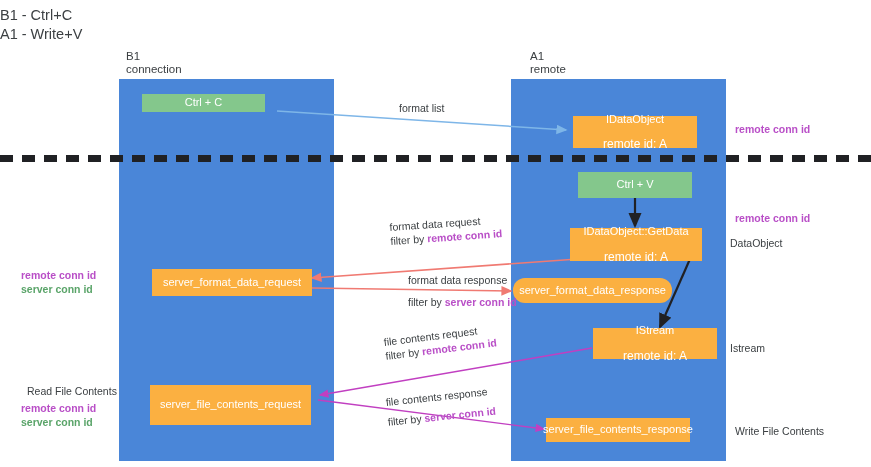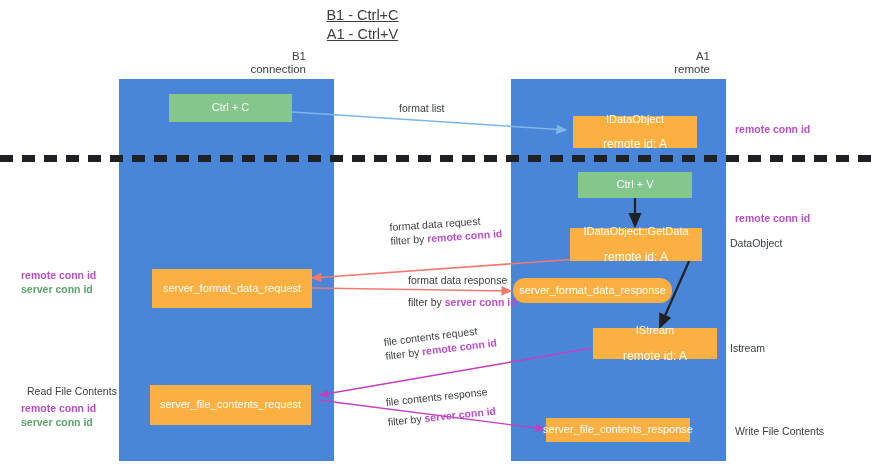--- a/index.html
+++ b/index.html
@@ -16,30 +16,29 @@
     height: 467px;
     background: #ffffff;
     overflow: hidden;
   }
   
   .title {
     position: absolute;
     left: 0;
     top: 6px;
     width: 725px;
-    text-align: center;
+    text-align: left;
     font-size: 14.5px;
     color: #3c4043;
     line-height: 19px;
-    text-decoration: underline;
   }
   
   .col-head {
     position: absolute;
-    text-align: right;
+    text-align: left;
     font-size: 11.5px;
     color: #3c4043;
     line-height: 13px;
     width: 180px;
   }
   
   .lane {
     position: absolute;
     background: #4a86d8;
   }
@@ -89,21 +88,21 @@
     pointer-events: none;
   }
 </style>
 </head>
 <body>
 
 <div id="canvas">
 
   <div class="title">
     <div>B1 - Ctrl+C</div>
-    <div>A1 - Ctrl+V</div>
+    <div>A1 - Write+V</div>
   </div>
 
   <div class="col-head" style="left:126px; top:50px;">
     <div>B1</div>
     <div>connection</div>
   </div>
   <div class="col-head" style="left:530px; top:50px;">
     <div>A1</div>
     <div>remote</div>
   </div>
@@ -139,39 +138,39 @@
 
     <path d="M592,348 L320,395" stroke="#c13fc1" stroke-width="1.4" fill="none" marker-end="url(#ah-magenta)"></path>
 
     <path d="M318,400 L544,429" stroke="#c13fc1" stroke-width="1.4" fill="none" marker-end="url(#ah-magenta)"></path>
 
     <path d="M672,307 L700,352" stroke="#202124" stroke-width="2.2" fill="none" opacity="0"></path>
 
     <line x1="0" y1="158.5" x2="871" y2="158.5" stroke="#202124" stroke-width="7" stroke-dasharray="13 9"></line>
   </svg>
 
-  <div class="box green" style="left:169px; top:94px; width:123px; height:28px;">
+  <div class="box green" style="left:142px; top:94px; width:123px; height:18px;">
     <div>Ctrl + C</div>
   </div>
 
   <div class="box orange" style="left:573px; top:116px; width:124px; height:32px;">
     <div>IDataObject</div>
     <div class="l2">remote id: A</div>
   </div>
 
   <div class="box green" style="left:578px; top:172px; width:114px; height:26px;text-align:center;">
     <div>Ctrl + V</div>
   </div>
 
   <div class="box orange" style="left:570px; top:228px; width:132px; height:33px;">
     <div>IDataObject::GetData</div>
     <div class="l2">remote id: A</div>
   </div>
 
-  <div class="box orange" style="left:152px; top:269px; width:160px; height:39px;">
+  <div class="box orange" style="left:152px; top:269px; width:160px; height:27px;">
     <div>server_format_data_request</div>
   </div>
 
   <div class="box orange" style="left:513px; top:278px; width:159px; height:25px;border-radius:12px;">
     <div>server_format_data_response</div>
   </div>
 
   <div class="box orange" style="left:593px; top:328px; width:124px; height:31px;">
     <div>IStream</div>
     <div class="l2">remote id: A</div>

